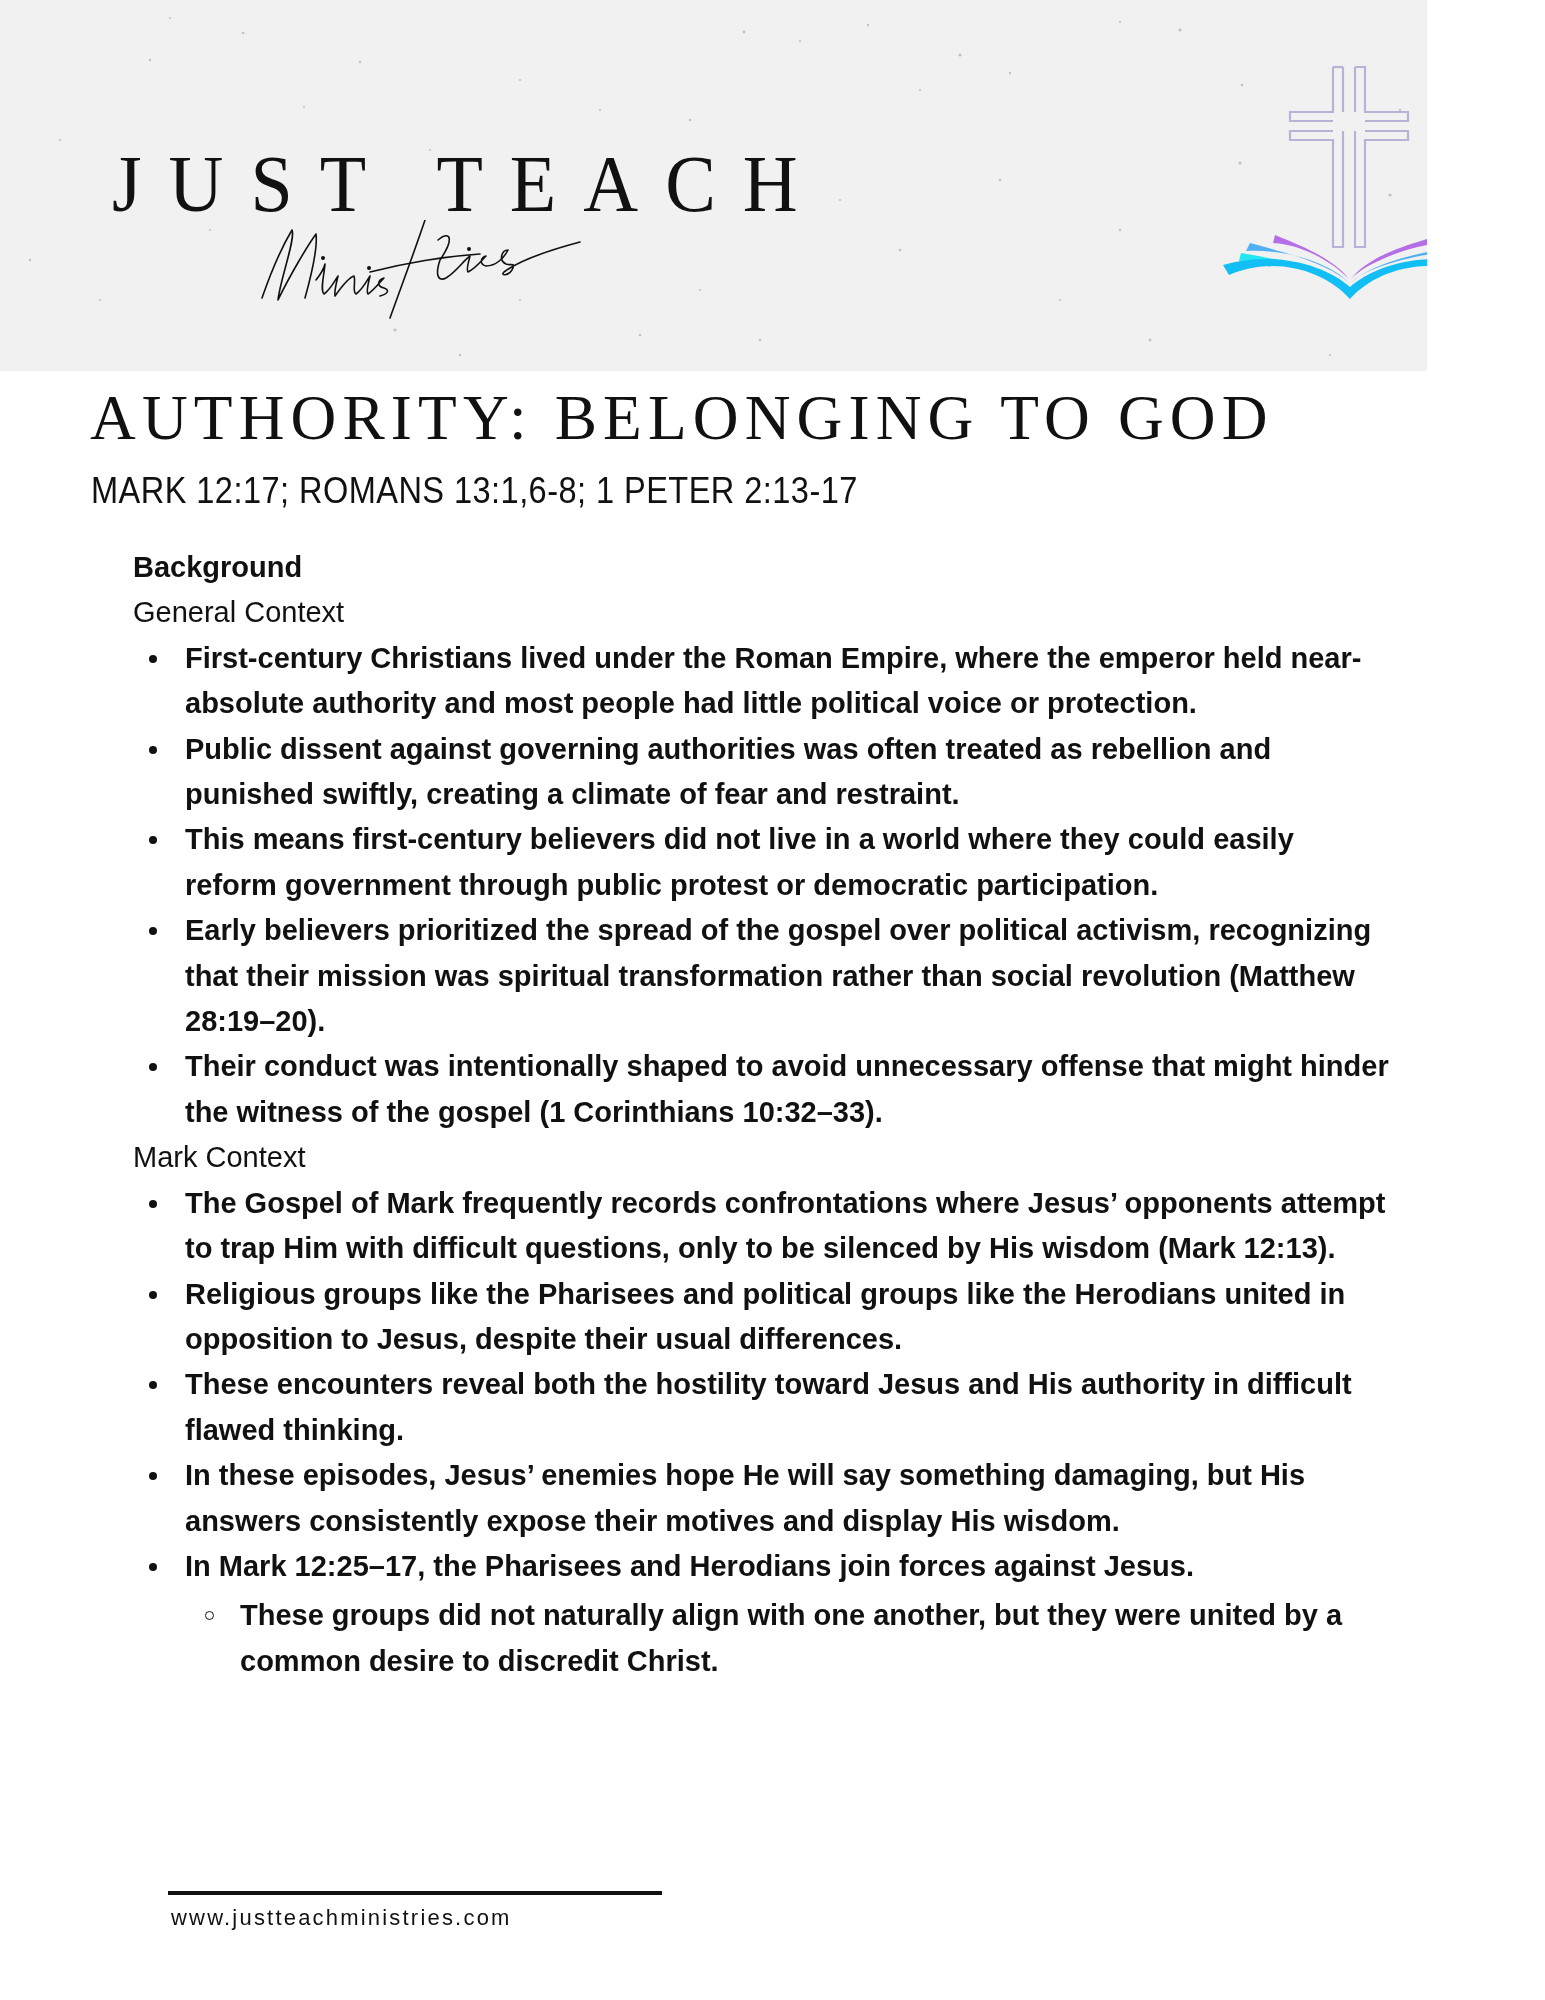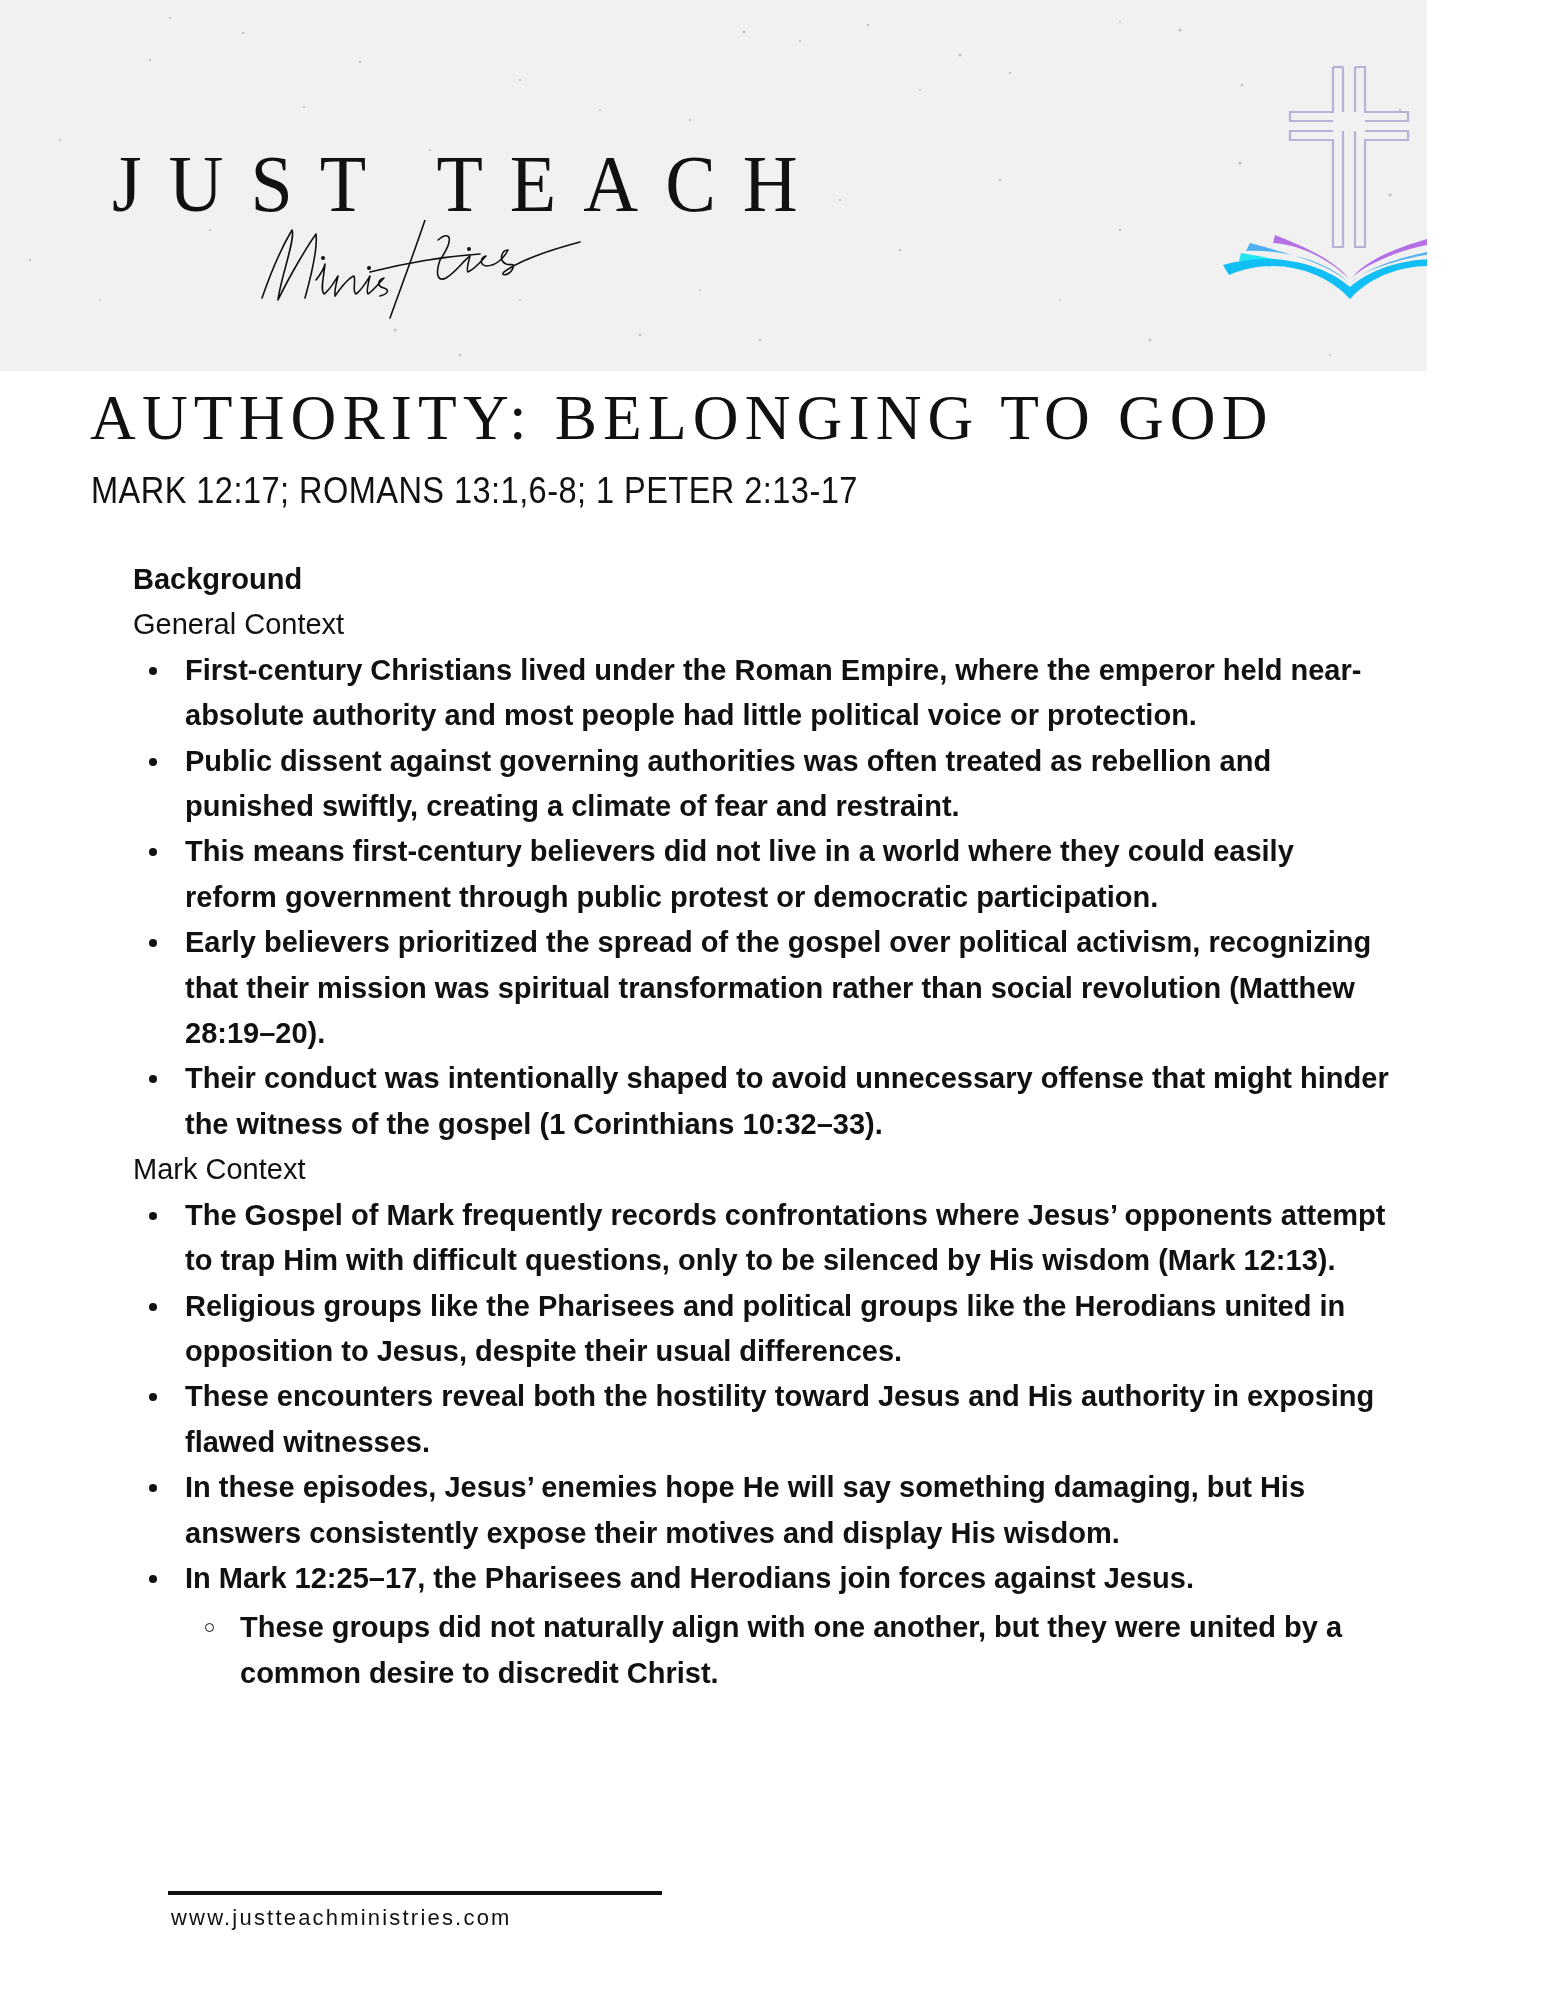--- a/index.html
+++ b/index.html
@@ -33,21 +33,21 @@
     font-size: 64px; letter-spacing: 6.2px; font-weight: 400; color: #111;
     line-height: 1; white-space: nowrap;
     transform-origin: left top; transform: scaleX(0.99);
   }
   .subtitle {
     position: absolute; left: 91px; top: 470px;
     font-size: 37px; letter-spacing: 0.5px; color: #111; white-space: nowrap;
     transform-origin: left top; transform: scaleX(0.88);
   }
   .content {
-    position: absolute; left: 133px; top: 557px; width: 1260px;
+    position: absolute; left: 133px; top: 545px; width: 1260px;
     font-size: 29px; line-height: 45.4px; color: #111;
   }
   .content .heading-bold { font-weight: 700; font-size: 29px; }
   .content .subhead { }
   ul.lvl1 { list-style: none; margin: 0; padding: 0 0 0 52px; }
   ul.lvl1 > li { position: relative; }
   ul.lvl1 > li > .bullet {
     position: absolute; left: -36px; top: 19px; width: 8px; height: 8px;
     border-radius: 50%; background: #111;
   }
@@ -194,21 +194,21 @@
     <li>
         <span class="bullet"></span>
         <span class="txt">The Gospel of Mark frequently records confrontations where Jesus’ opponents attempt to trap Him with difficult questions, only to be silenced by His wisdom (Mark 12:13).</span>
       </li>
     <li>
         <span class="bullet"></span>
         <span class="txt">Religious groups like the Pharisees and political groups like the Herodians united in opposition to Jesus, despite their usual differences.</span>
       </li>
     <li>
         <span class="bullet"></span>
-        <span class="txt">These encounters reveal both the hostility toward Jesus and His authority in exposing flawed witnesses.</span>
+        <span class="txt">These encounters reveal both the hostility toward Jesus and His authority in difficult flawed thinking.</span>
       </li>
     <li>
         <span class="bullet"></span>
         <span class="txt">In these episodes, Jesus’ enemies hope He will say something damaging, but His answers consistently expose their motives and display His wisdom.</span>
       </li>
     <li>
         <span class="bullet"></span>
         <span class="txt">In Mark 12:25–17, the Pharisees and Herodians join forces against Jesus.</span>
       <ul class="lvl2">
         <li>

